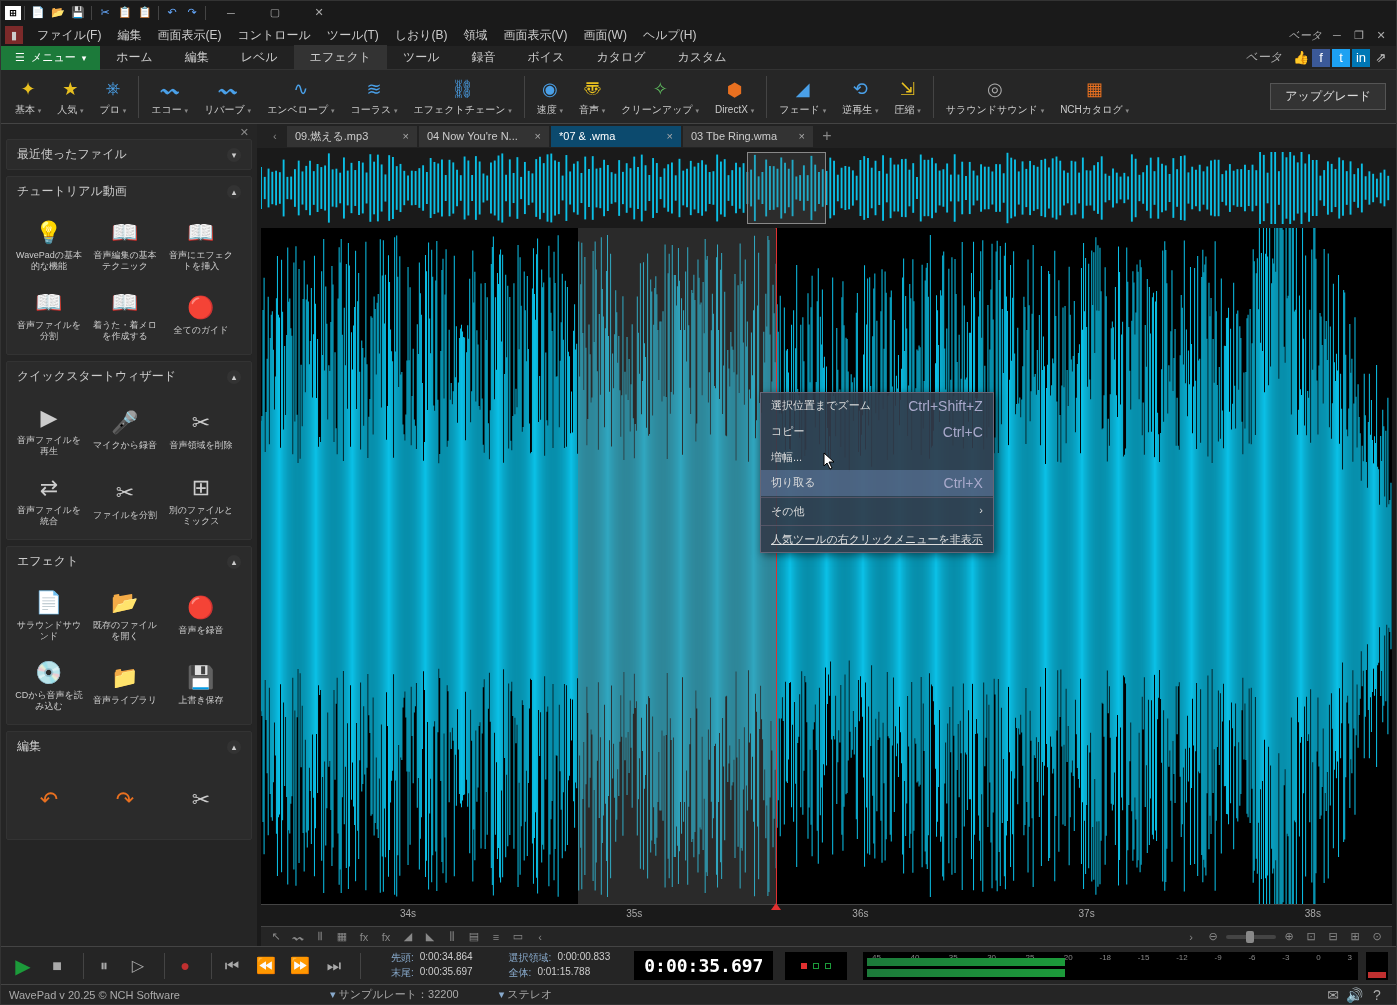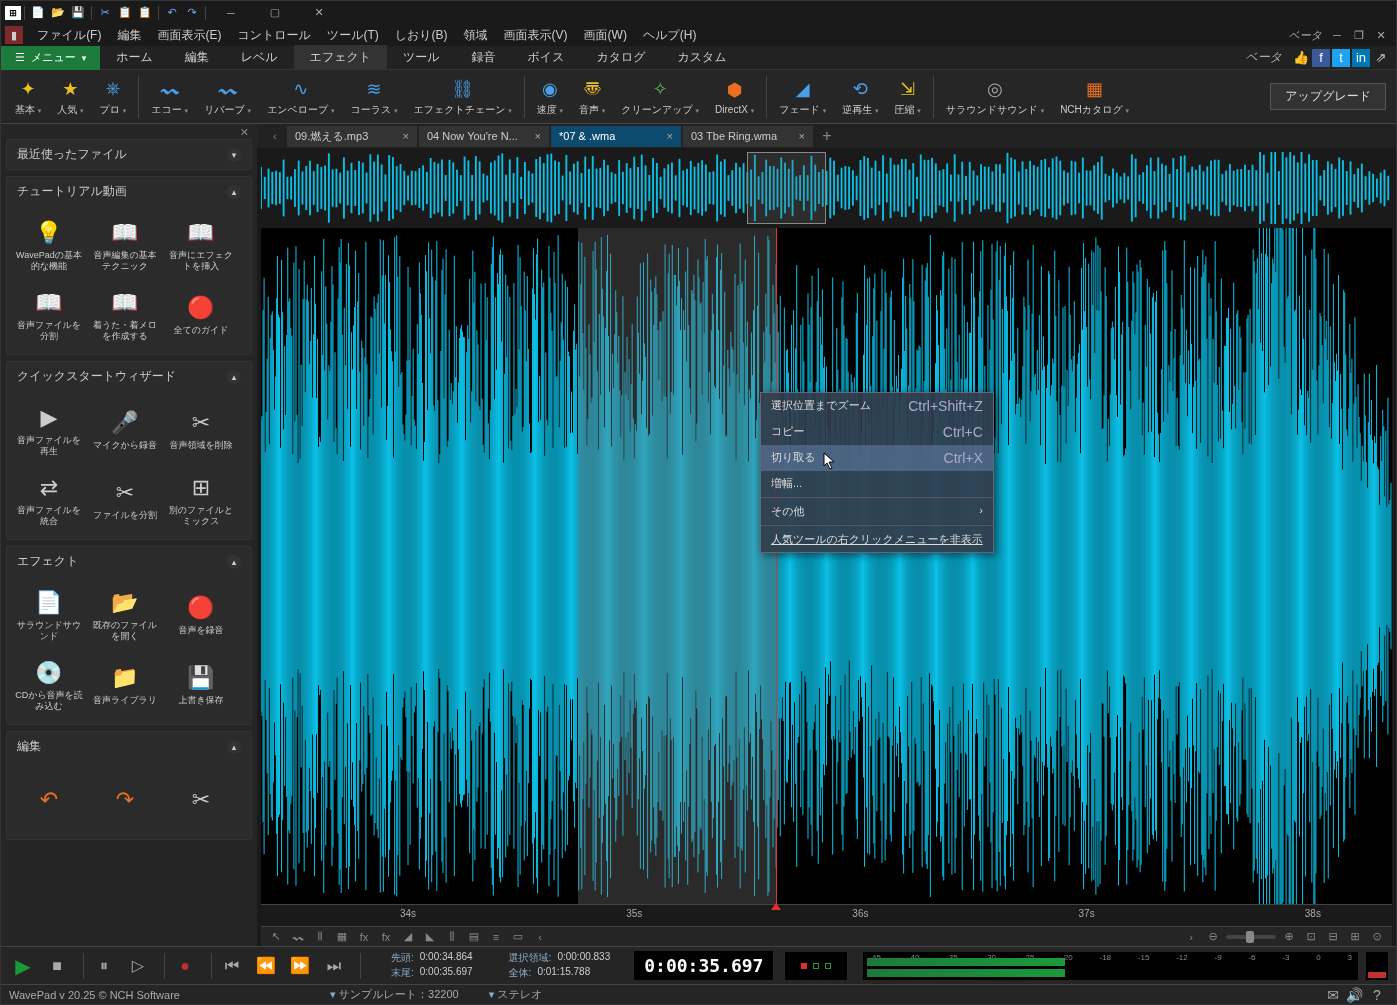--- a/index.html
+++ b/index.html
@@ -1942,43 +1942,43 @@
       <div class="meter-bars2"></div>
     </div>
     <div style="width:22px;height:28px;background:#000;position:relative">
       <div style="position:absolute;bottom:2px;left:2px;right:2px;height:6px;background:#c03030"></div>
     </div>
   </div>
 
   <div class="statusbar">
     <span class="info">WavePad v 20.25 © NCH Software</span>
     <span style="margin-left:120px"><span style="color:#8ac">▾ </span><span>サンプルレート：</span><span>32200</span></span>
-    <span style="margin-left:30px"><span style="color:#8ac">▾ </span><span>ステレオ</span></span>
+    <span style="margin-left:40px"><span style="color:#8ac">▾ </span><span>ステレオ</span></span>
     <span class="spacer"></span>
     <span class="sico">✉</span>
     <span class="sico">🔊</span>
     <span class="sico">?</span>
   </div>
 </div>
 
 <div class="context-menu" style="left:760px;top:392px" id="ctx">
     <div class="ctx-item">
       <span>選択位置までズーム</span>
       <span class="shortcut">Ctrl+Shift+Z</span>
     </div>
     <div class="ctx-item">
       <span>コピー</span>
       <span class="shortcut">Ctrl+C</span>
     </div>
+    <div class="ctx-item">
+      <span>増幅...</span>
+    </div>
     <div class="ctx-item hover">
       <span>切り取る</span>
       <span class="shortcut">Ctrl+X</span>
-    </div>
-    <div class="ctx-item">
-      <span>増幅...</span>
     </div>
     <div class="ctx-sep"></div>
     <div class="ctx-item">
       <span>その他</span>
       <span class="arrow">›</span>
     </div>
     <div class="ctx-sep"></div>
     <div class="ctx-item">
       <span><span style="text-decoration:underline">人気ツールの右クリックメニューを非表示</span></span>
     </div>

